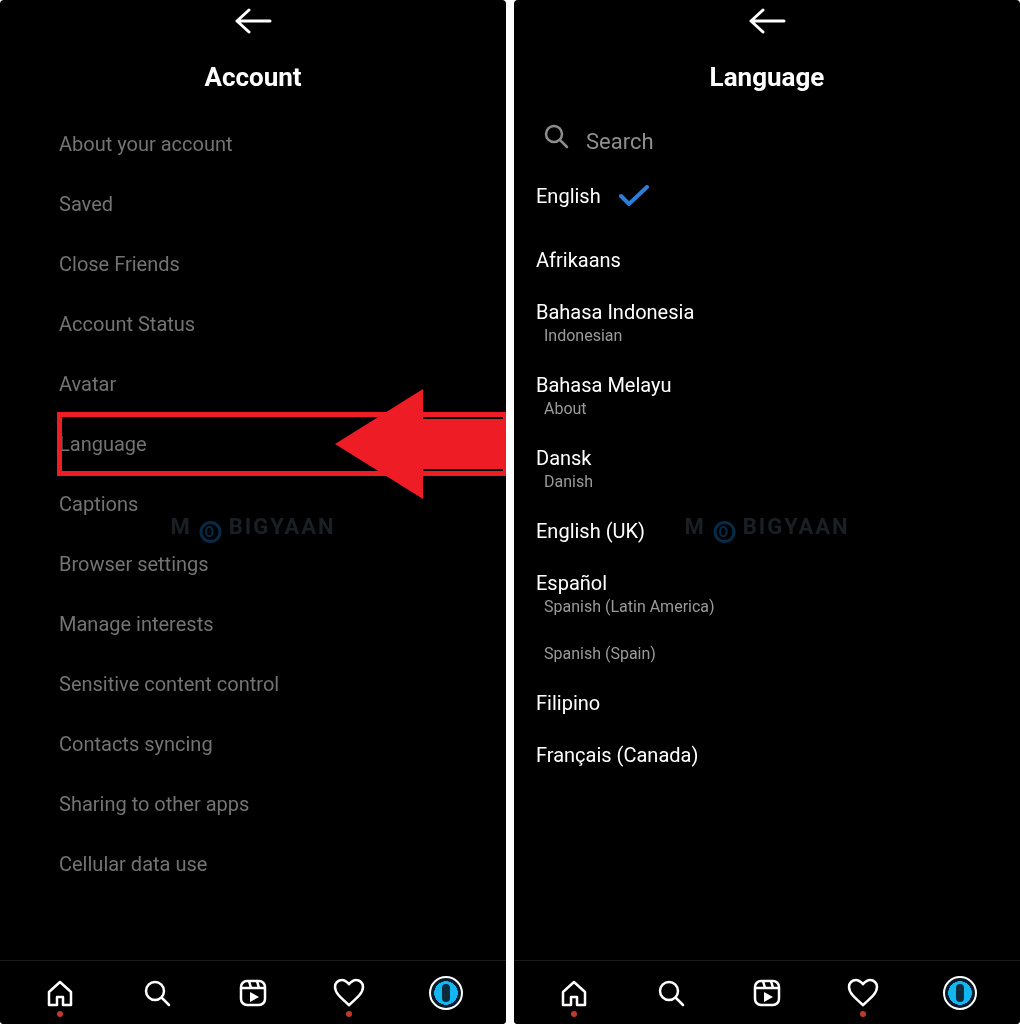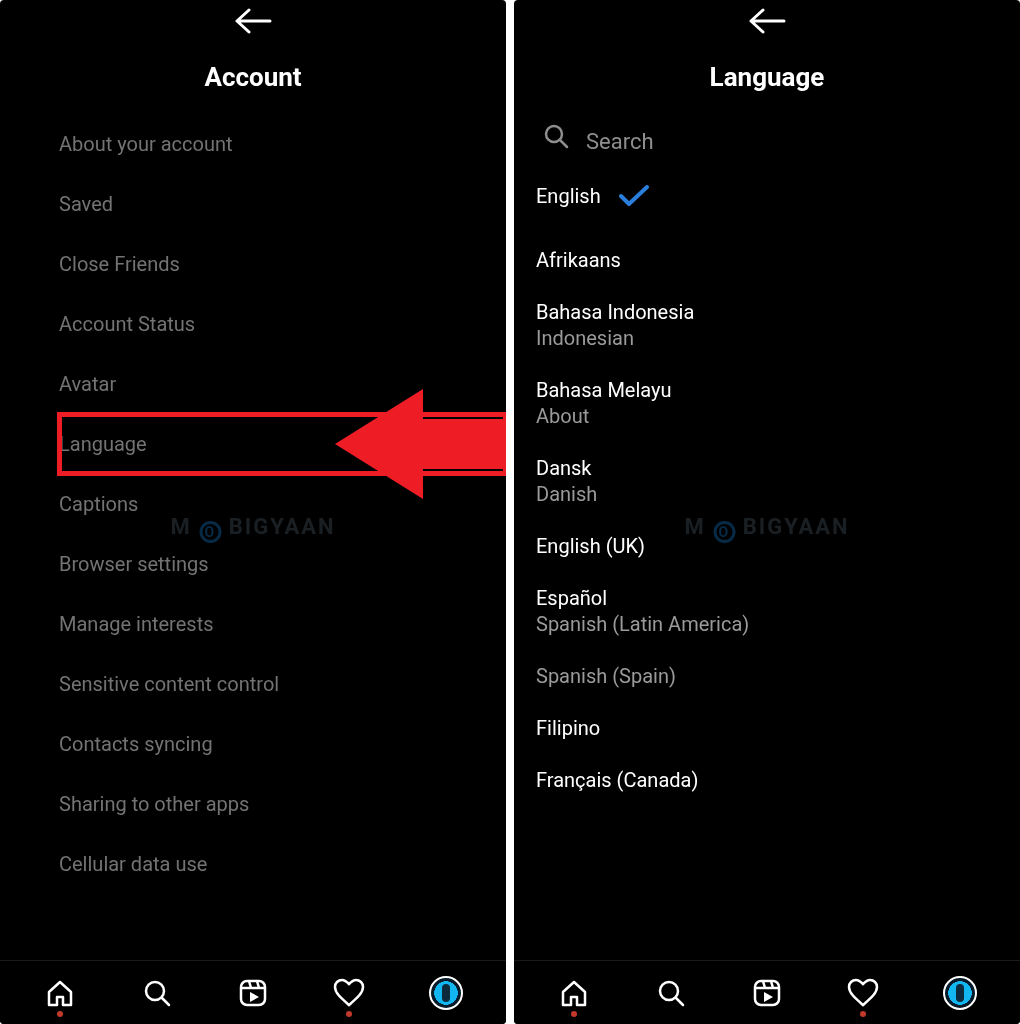--- a/index.html
+++ b/index.html
@@ -76,21 +76,22 @@
     display: flex;
     flex-direction: column;
     gap: 2px;
   }
   .lang-item .native {
     color: #fff;
     font-size: 20px;
   }
   .lang-item .english {
     color: #9a9a9a;
-    font-size: 20px;
+    font-size: 16px;
+    margin-left: 8px;
   }
   .lang-item.selected {
     flex-direction: row;
     align-items: center;
     gap: 18px;
     padding-bottom: 26px;
     padding-top: 6px;
   }
   .check-icon svg { display: block; }
   .bottom-nav {

